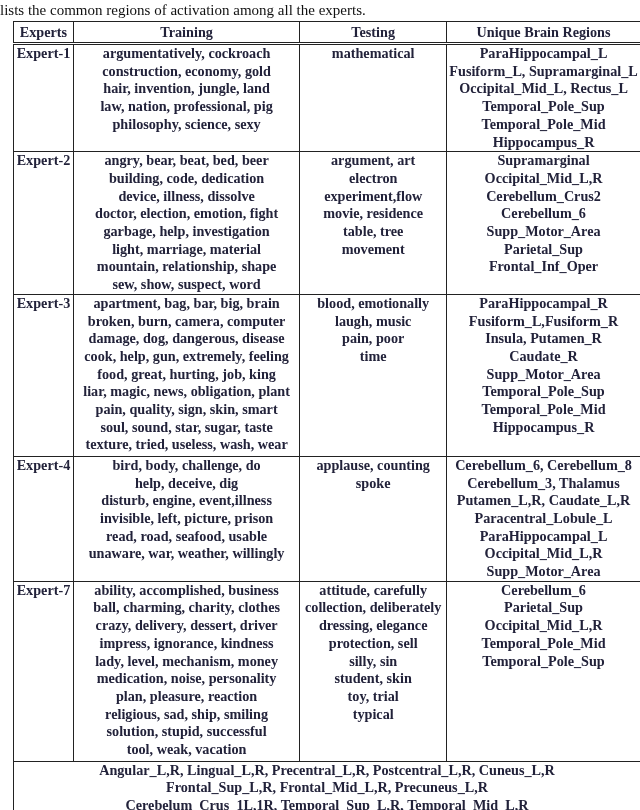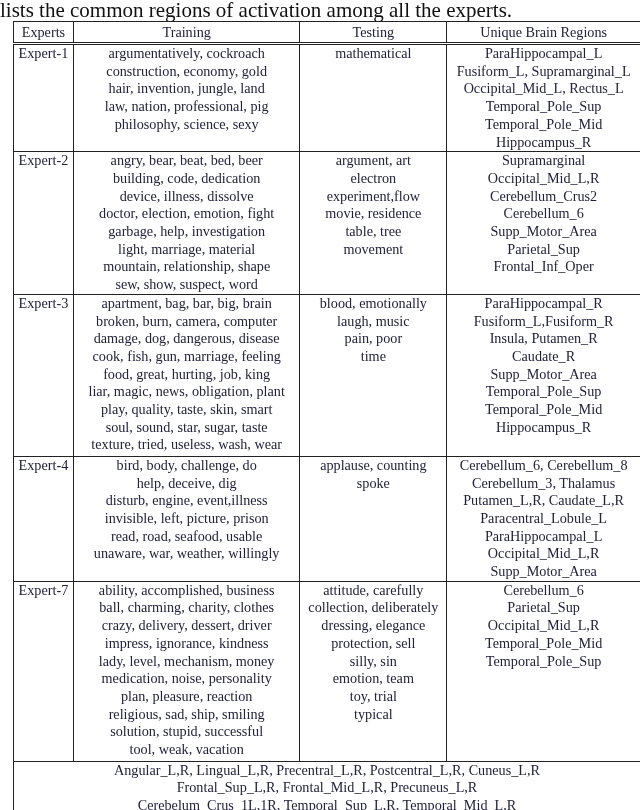--- a/index.html
+++ b/index.html
@@ -1,24 +1,24 @@
 <!DOCTYPE html>
 <html><head>
 <meta charset="utf-8">
 <style>
   html, body { margin:0; padding:0; background:#ffffff; }
   body { width:640px; height:810px; overflow:hidden; position:relative;
          font-family: "DejaVu Serif", "Liberation Serif", serif; color:#1a1a2e; }
   .caption { position:absolute; left:0; top:0; width:640px; height:20px;
-             font-family:"Liberation Serif", serif; font-size:21px; line-height:20px;
+             font-family:"Liberation Serif", serif; font-size:15px; line-height:20px;
              color:#111; white-space:nowrap; }
   table.t { position:absolute; left:13px; top:21px; width:628px; border-collapse:collapse;
             font-family:"Liberation Serif", serif; font-size:14.2px; color:#22223a; }
   table.t td, table.t th { border:1.3px solid #222; padding:0 1px; text-align:center;
-            vertical-align:top; line-height:17.7px; font-weight:normal; }
+            vertical-align:top; line-height:17.7px; font-weight:bold; }
   table.t th { height:20px; line-height:20px; }
   tr.head th { border-bottom:3.5px double #222; }
   td.exp { vertical-align:middle; white-space:nowrap; padding:0 1px; }
   .line { display:block; white-space:nowrap; }
   col.c0 { width:60px; } col.c1 { width:227px; } col.c2 { width:147px; } col.c3 { width:194px; }
   tr.r1 td { height:104px; } tr.r2 td { height:140px; } tr.r3 td { height:161px; }
   tr.r4 td { height:121px;text-align:center; } tr.r5 td { height:179px; }
   td.foot { height:51px; vertical-align:middle; }
 </style>
 </head>
@@ -90,24 +90,24 @@
           <span class="line">Parietal_Sup</span>
           <span class="line">Frontal_Inf_Oper</span>
         </td>
       </tr>
   <tr class="r3">
         <td class="exp">Expert-3</td>
         <td>
           <span class="line">apartment, bag, bar, big, brain</span>
           <span class="line">broken, burn, camera, computer</span>
           <span class="line">damage, dog, dangerous, disease</span>
-          <span class="line">cook, fish, gun, marriage, feeling</span>
+          <span class="line">cook, help, gun, extremely, feeling</span>
           <span class="line">food, great, hurting, job, king</span>
           <span class="line">liar, magic, news, obligation, plant</span>
-          <span class="line">play, quality, taste, skin, smart</span>
+          <span class="line">pain, quality, sign, skin, smart</span>
           <span class="line">soul, sound, star, sugar, taste</span>
           <span class="line">texture, tried, useless, wash, wear</span>
         </td>
         <td>
           <span class="line">blood, emotionally</span>
           <span class="line">laugh, music</span>
           <span class="line">pain, poor</span>
           <span class="line">time</span>
         </td>
         <td>
@@ -158,21 +158,21 @@
           <span class="line">religious, sad, ship, smiling</span>
           <span class="line">solution, stupid, successful</span>
           <span class="line">tool, weak, vacation</span>
         </td>
         <td>
           <span class="line">attitude, carefully</span>
           <span class="line">collection, deliberately</span>
           <span class="line">dressing, elegance</span>
           <span class="line">protection, sell</span>
           <span class="line">silly, sin</span>
-          <span class="line">emotion, team</span>
+          <span class="line">student, skin</span>
           <span class="line">toy, trial</span>
           <span class="line">typical</span>
         </td>
         <td>
           <span class="line">Cerebellum_6</span>
           <span class="line">Parietal_Sup</span>
           <span class="line">Occipital_Mid_L,R</span>
           <span class="line">Temporal_Pole_Mid</span>
           <span class="line">Temporal_Pole_Sup</span>
         </td>

